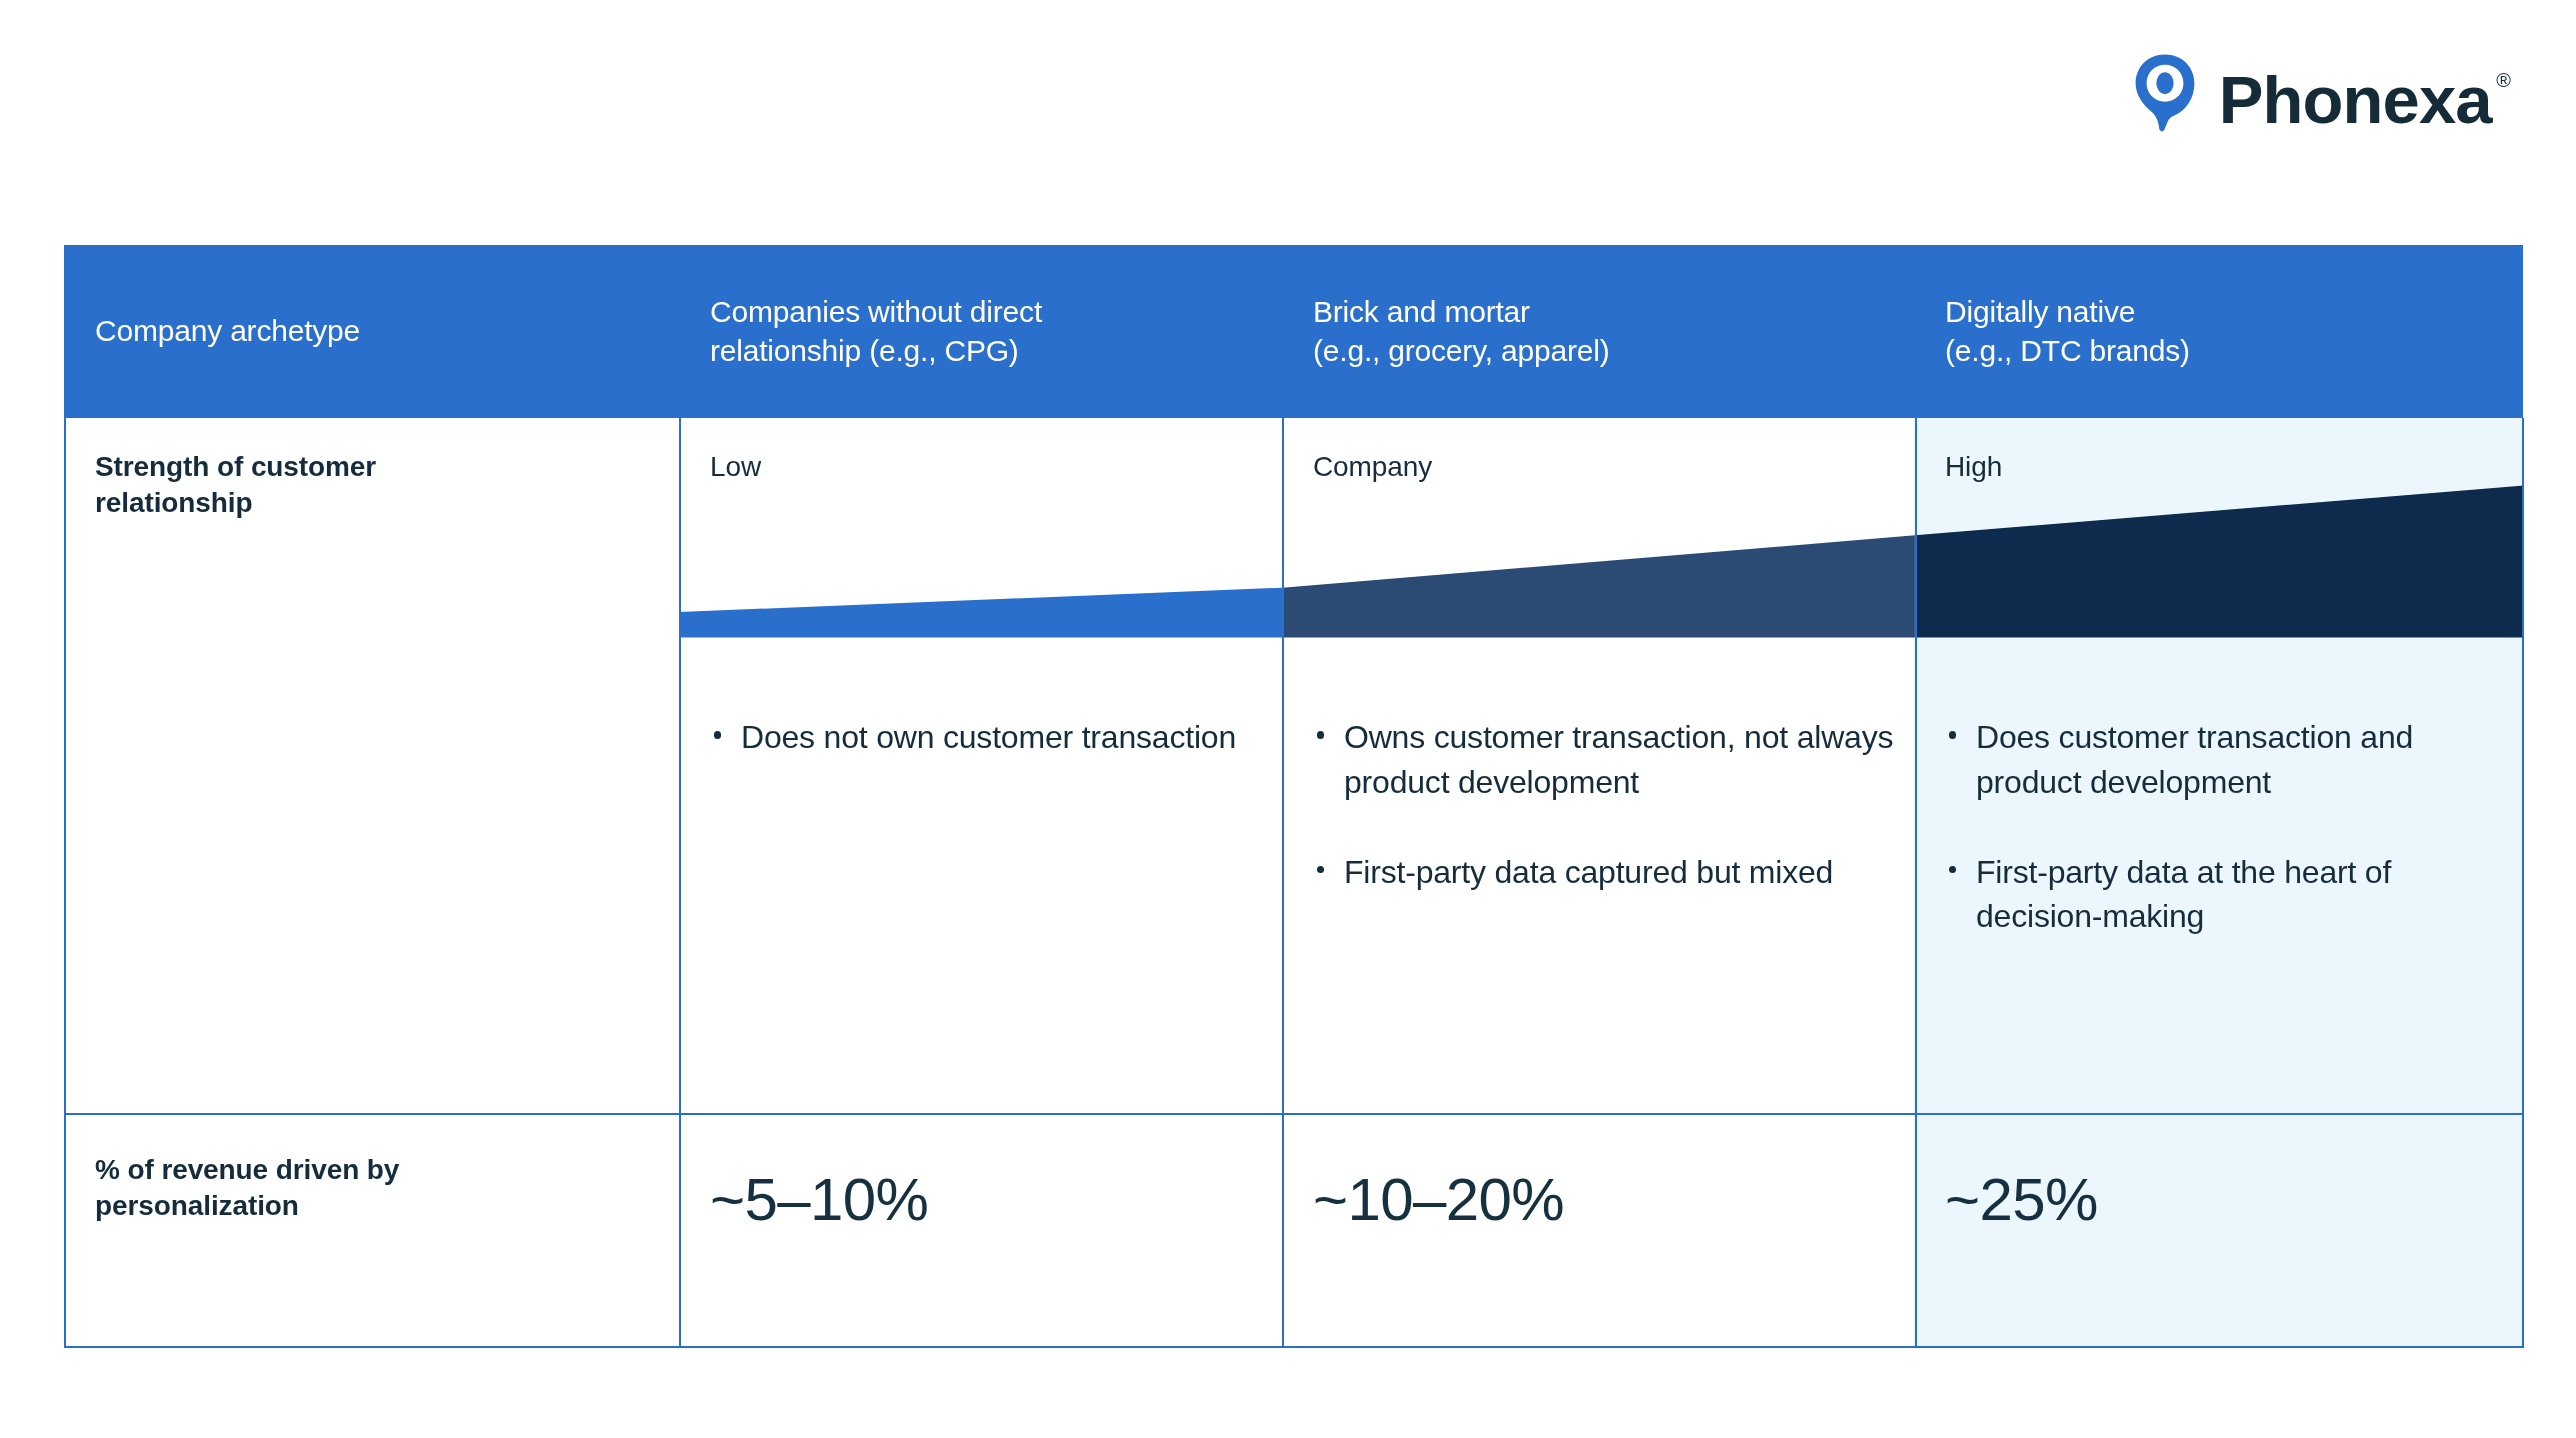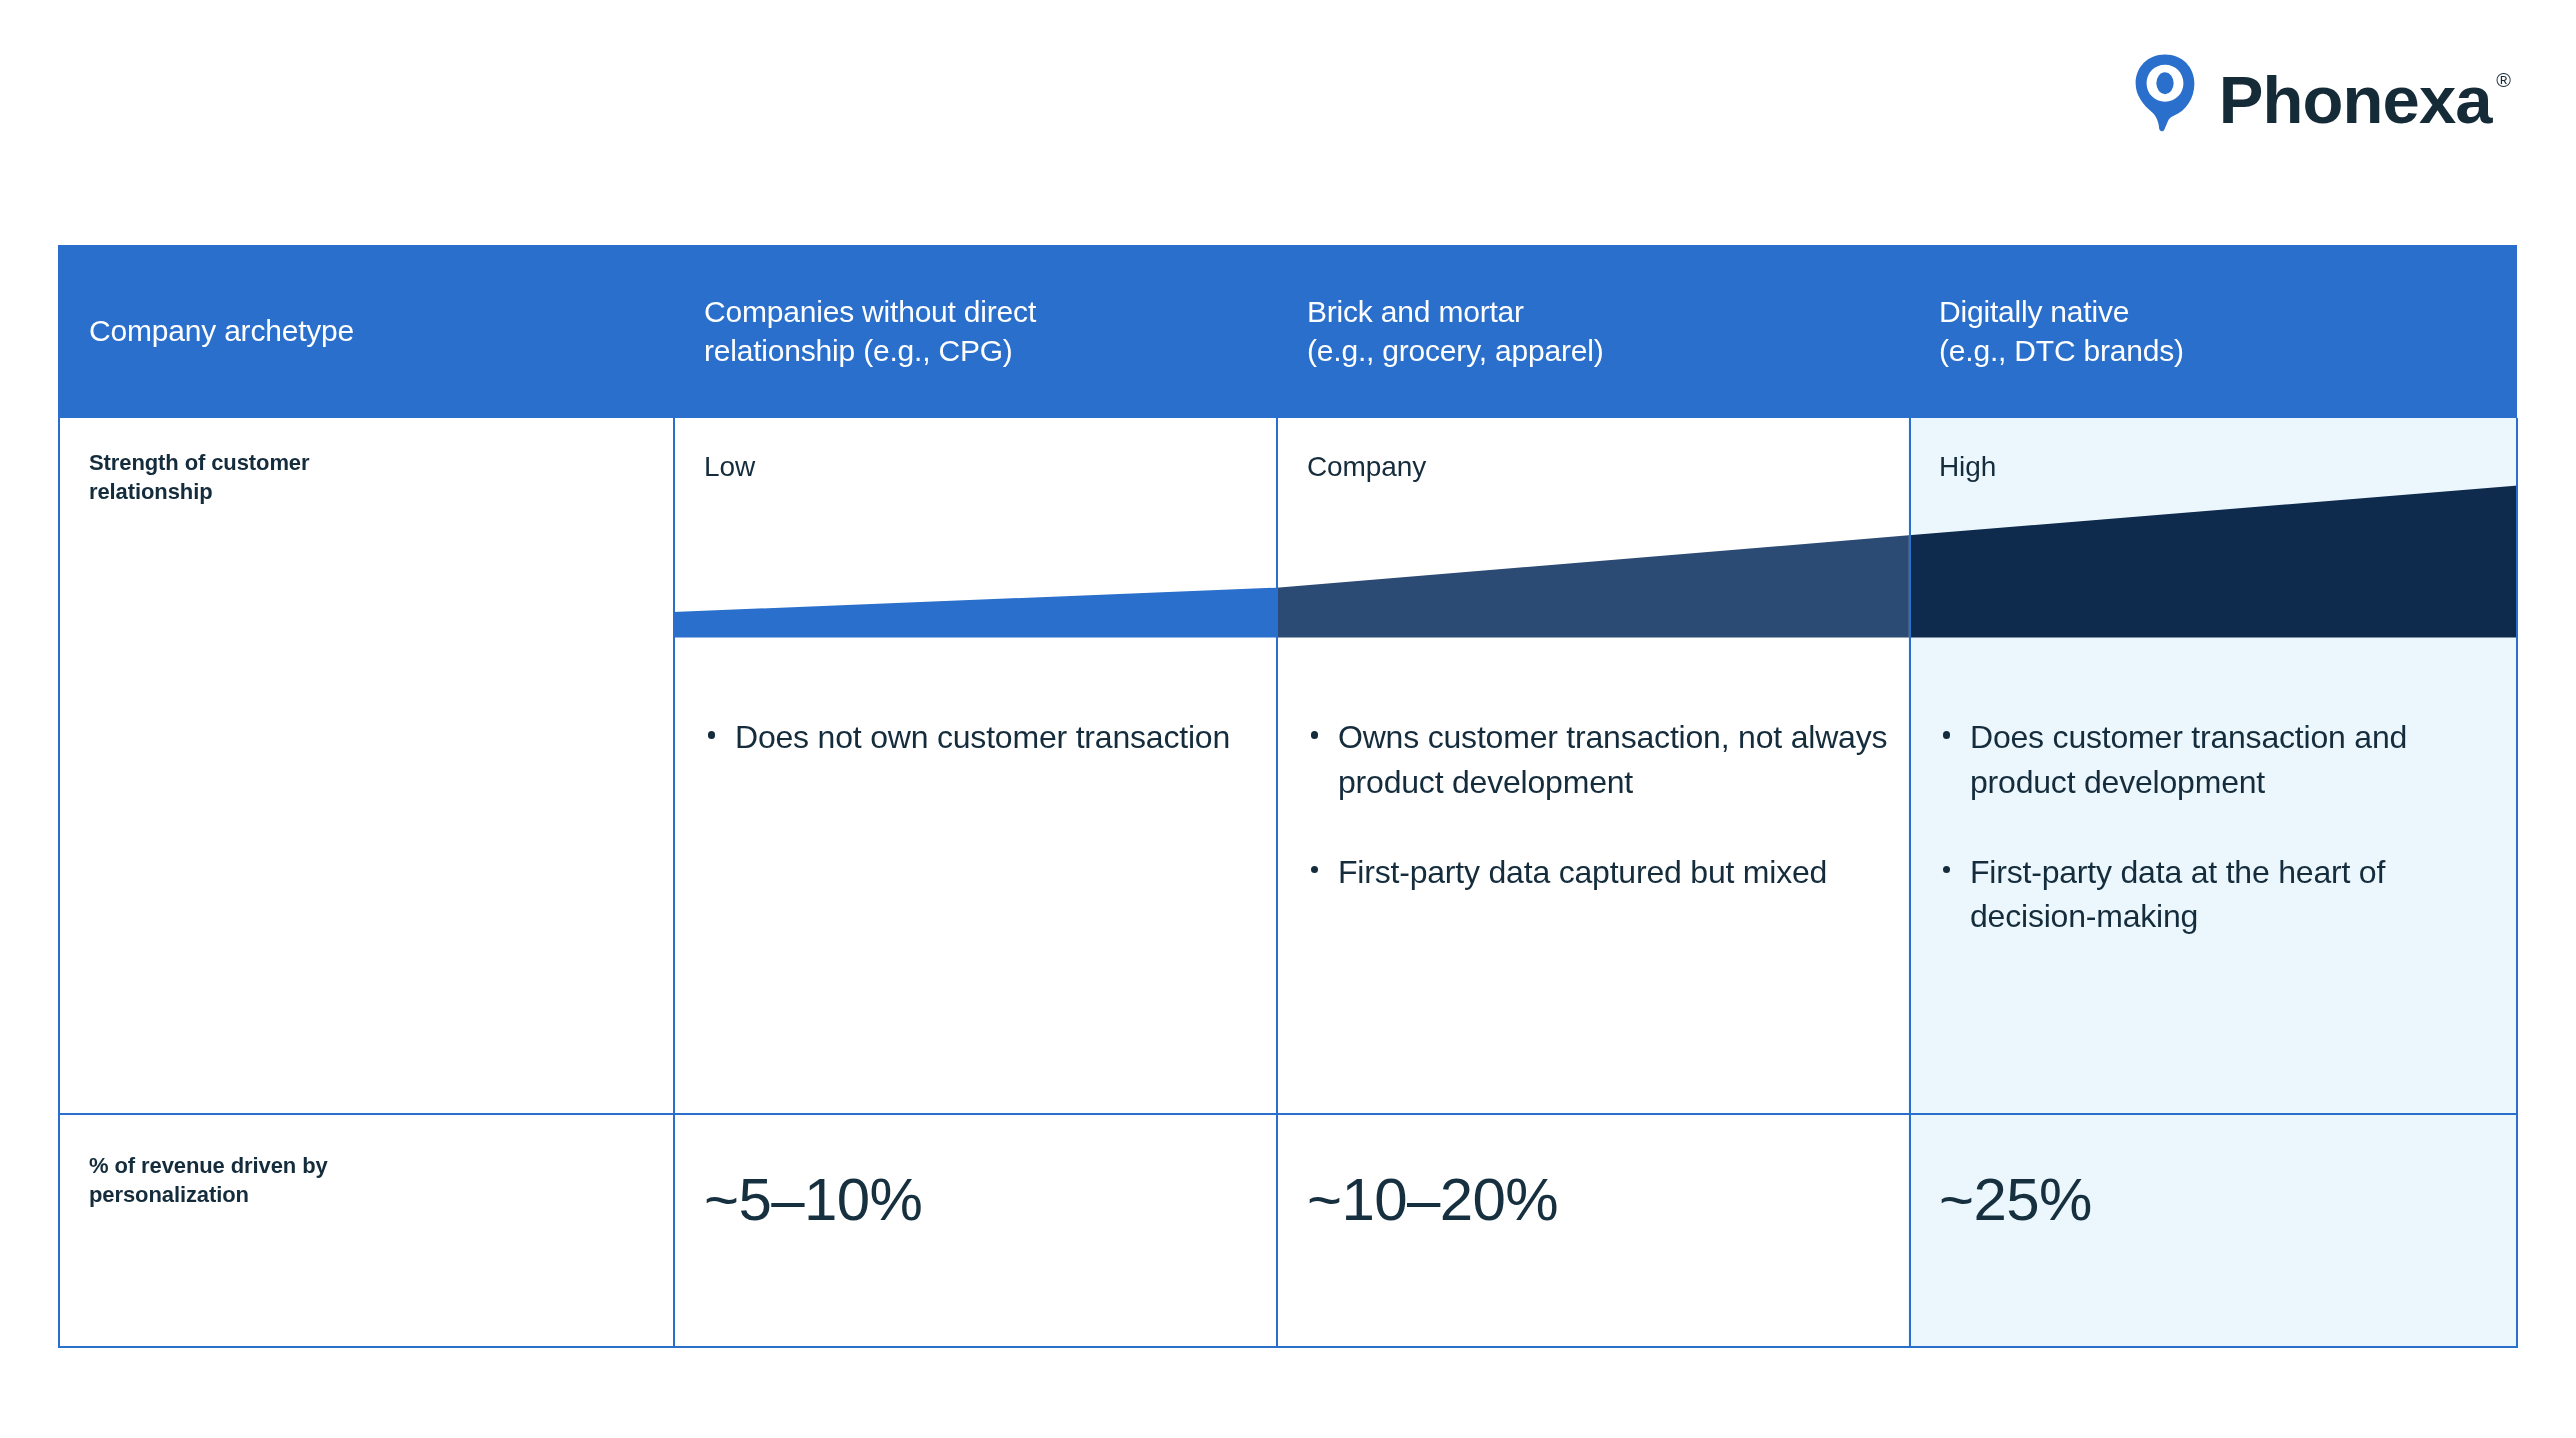--- a/index.html
+++ b/index.html
@@ -47,21 +47,21 @@
     color: #152B38;
     line-height: 1;
     margin-top: 3.5px;
     margin-left: 4.6px;
     font-weight: 400;
   }
 
   
   .table {
     position: absolute;
-    left: 58px;
+    left: 64px;
     top: 245px;
     width: 2460px;
     height: 1102px;
     box-sizing: border-box;
   }
 
   .grid {
     position: absolute;
     inset: 0;
     display: grid;
@@ -89,21 +89,21 @@
   .bcell {
     position: relative;
     box-sizing: border-box;
     padding: 31px 31px 0 31px;
     background: #ffffff;
     overflow: hidden;
   }
   .bcell.tinted { background: #EBF7FD; }
 
   .cell-label {
-    font-size: 22px;
+    font-size: 28px;
     font-weight: 700;
     color: #142C3C;
     line-height: 1.30;
     letter-spacing: -0.1px;
     white-space: pre-line;
   }
   .cell-level {
     font-size: 28px;
     font-weight: 400;
     color: #142C3C;

